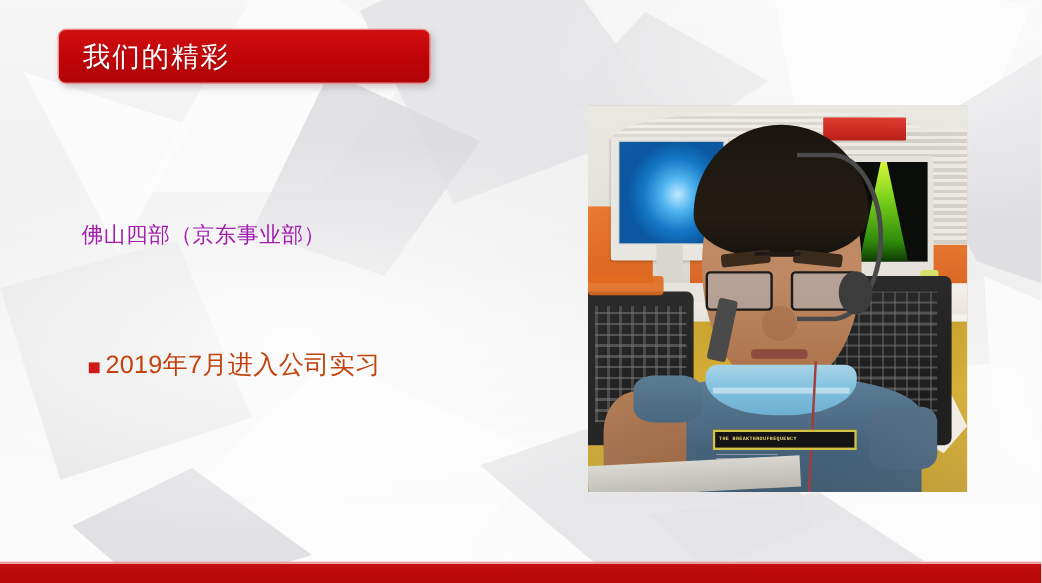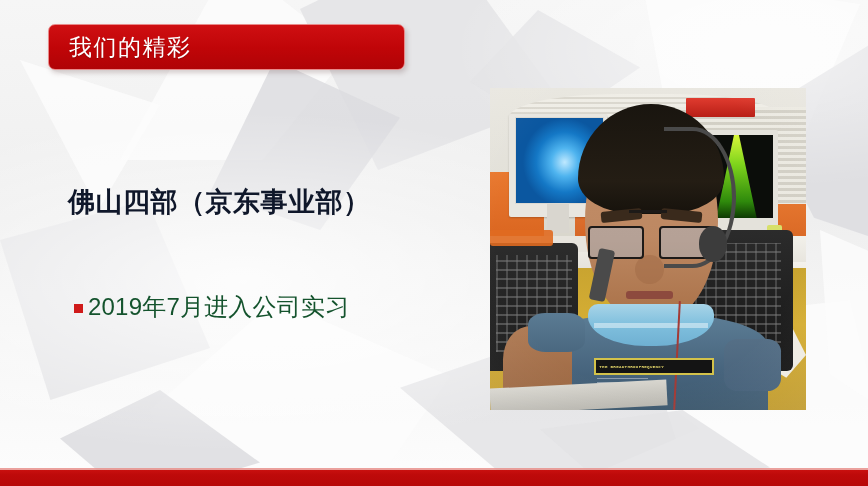--- a/index.html
+++ b/index.html
@@ -76,21 +76,21 @@
     background:
       radial-gradient(ellipse 70% 50% at 28% 58%, rgba(255,255,255,.80), rgba(255,255,255,0) 70%),
       radial-gradient(ellipse 50% 40% at 88% 10%, rgba(255,255,255,.60), rgba(255,255,255,0) 72%);
   }
 
   
   .banner {
     position: absolute;
     left: 48px;
     top: 24px;
-    width: 357px;
+    width: 311px;
     height: 46px;
     border-radius: 7px;
     background: linear-gradient(180deg, #cf0f12 0%, #c00508 52%, #b00306 100%);
     border: 1.5px solid #e98a8a;
     box-sizing: border-box;
     box-shadow: 2px 3px 5px rgba(120,90,90,.28);
     display: flex;
     align-items: center;
   }
   .banner-label {
@@ -112,24 +112,24 @@
     font-weight: bold;
     letter-spacing: 1px;
     color: #c4161c;
     white-space: nowrap;
     line-height: 1.1;
   }
   .dept-line {
     position: absolute;
     left: 68px;
     top: 186px;
-    font-size: 27px;
-    font-weight: bold;
+    font-size: 18px;
+    font-weight: normal;
     letter-spacing: .5px;
-    color: #0f172a;
+    color: #a21caf;
     white-space: nowrap;
     line-height: 1.2;
   }
 
   .bullets {
     position: absolute;
     left: 74px;
     top: 292px;
     width: 400px;
   }
@@ -142,22 +142,22 @@
   .bullet-mark {
     width: 9px;
     height: 9px;
     background: #cf1a1a;
     flex: 0 0 auto;
     margin-right: 5px;
     position: relative;
     top: 1px;
   }
   .bullet-text {
-    font-size: 24px;
-    color: #14532d;
+    font-size: 21px;
+    color: #c2410c;
     letter-spacing: .2px;
     line-height: 1.25;
   }
   .bullet-row.strong .bullet-text {
     font-weight: bold;
     font-size: 19px;
     color: #c4161c;
   }
 
   

